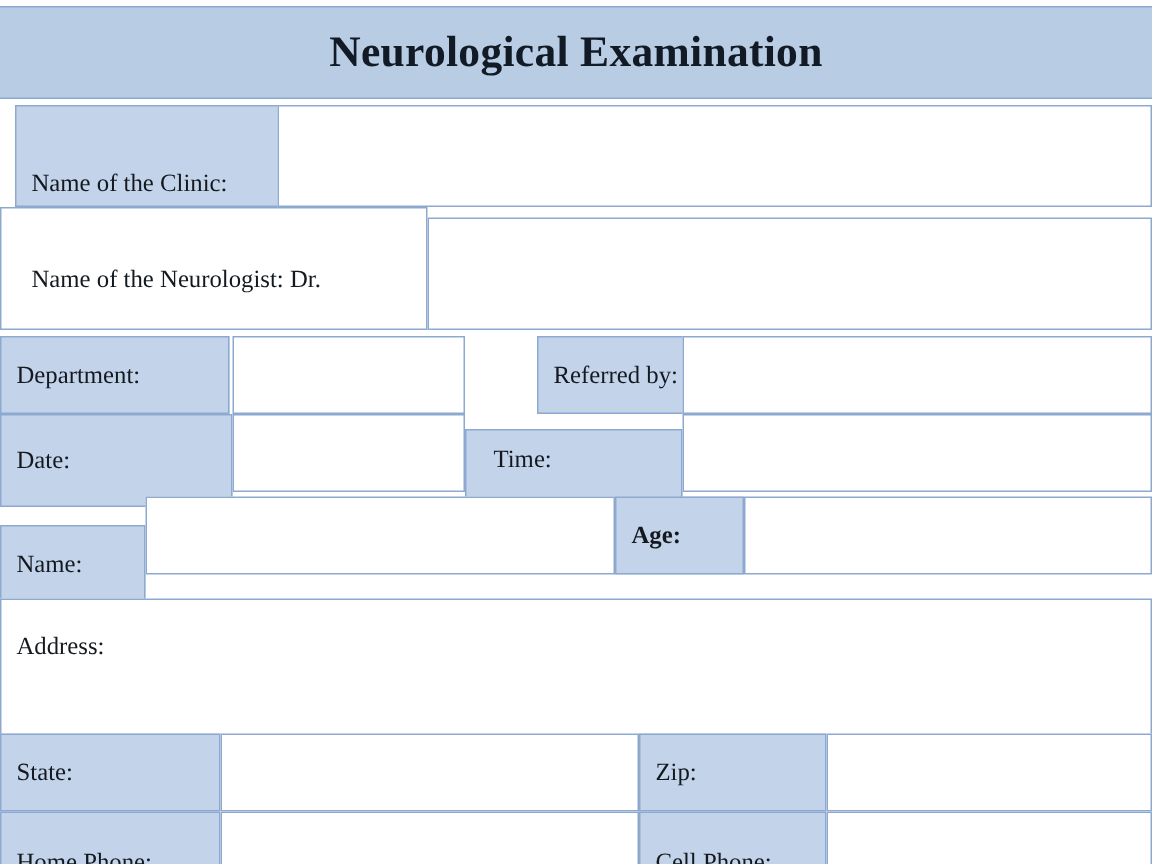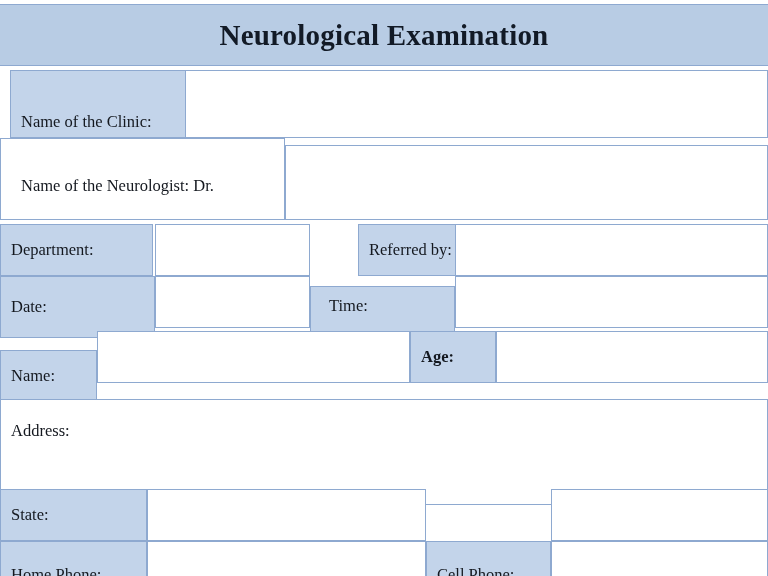--- a/index.html
+++ b/index.html
@@ -141,20 +141,23 @@
   <div class="cell input-cell align-upper" style="left:0px; top:383px; width:768px; height:106px;">
     <span class="txt" style="padding-top:22px;">Address:</span>
   </div>
 
   <div class="cell label-cell" style="left:0px; top:489px; width:147px; height:52px;">
     <span class="txt">State:</span>
   </div>
   <div class="cell input-cell" style="left:147px; top:489px; width:279px; height:52px;">
     <span class="txt"></span>
   </div>
+  <div class="cell label-cell" style="left:426px; top:489px; width:125px; height:52px;">
+    <span class="txt">Zip:</span>
+  </div>
   <div class="cell input-cell" style="left:551px; top:489px; width:217px; height:52px;">
     <span class="txt"></span>
   </div>
 
   <div class="cell label-cell align-lower" style="left:0px; top:541px; width:147px; height:52px;">
     <span class="txt" style="padding-bottom:8px;">Home Phone:</span>
   </div>
   <div class="cell input-cell" style="left:147px; top:541px; width:279px; height:52px;">
     <span class="txt"></span>
   </div>

